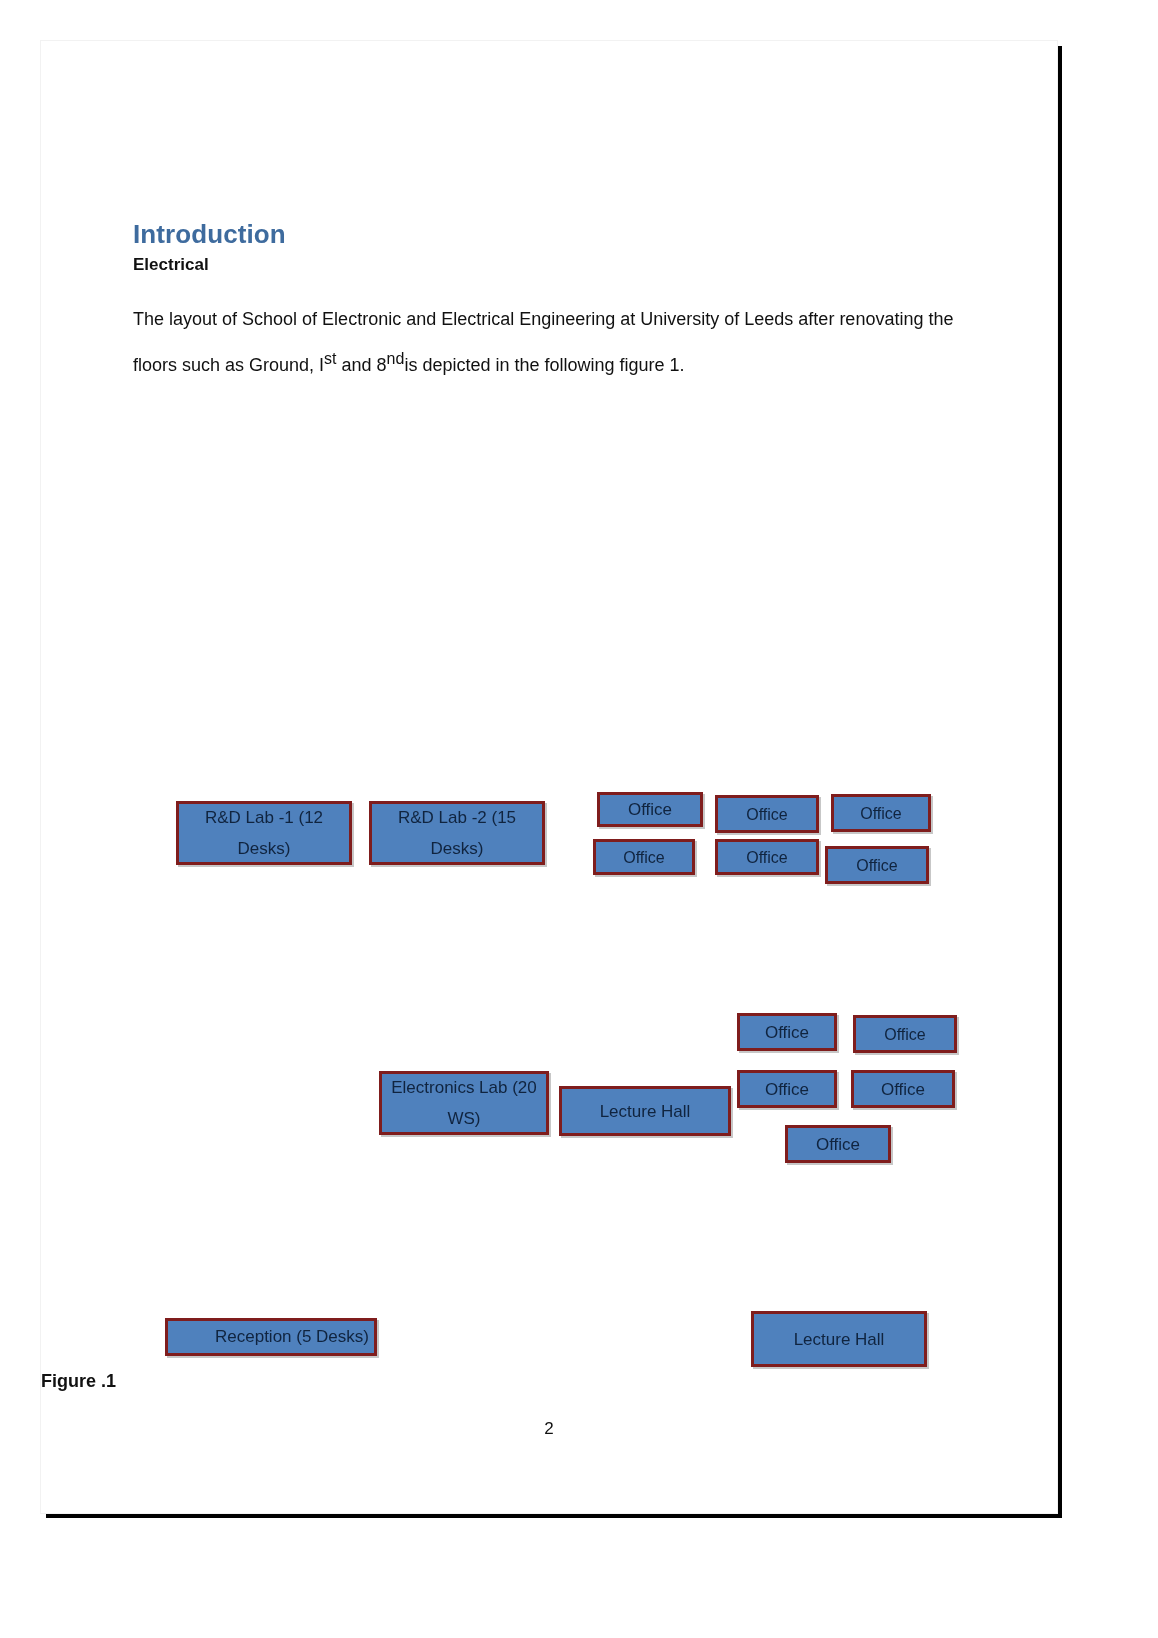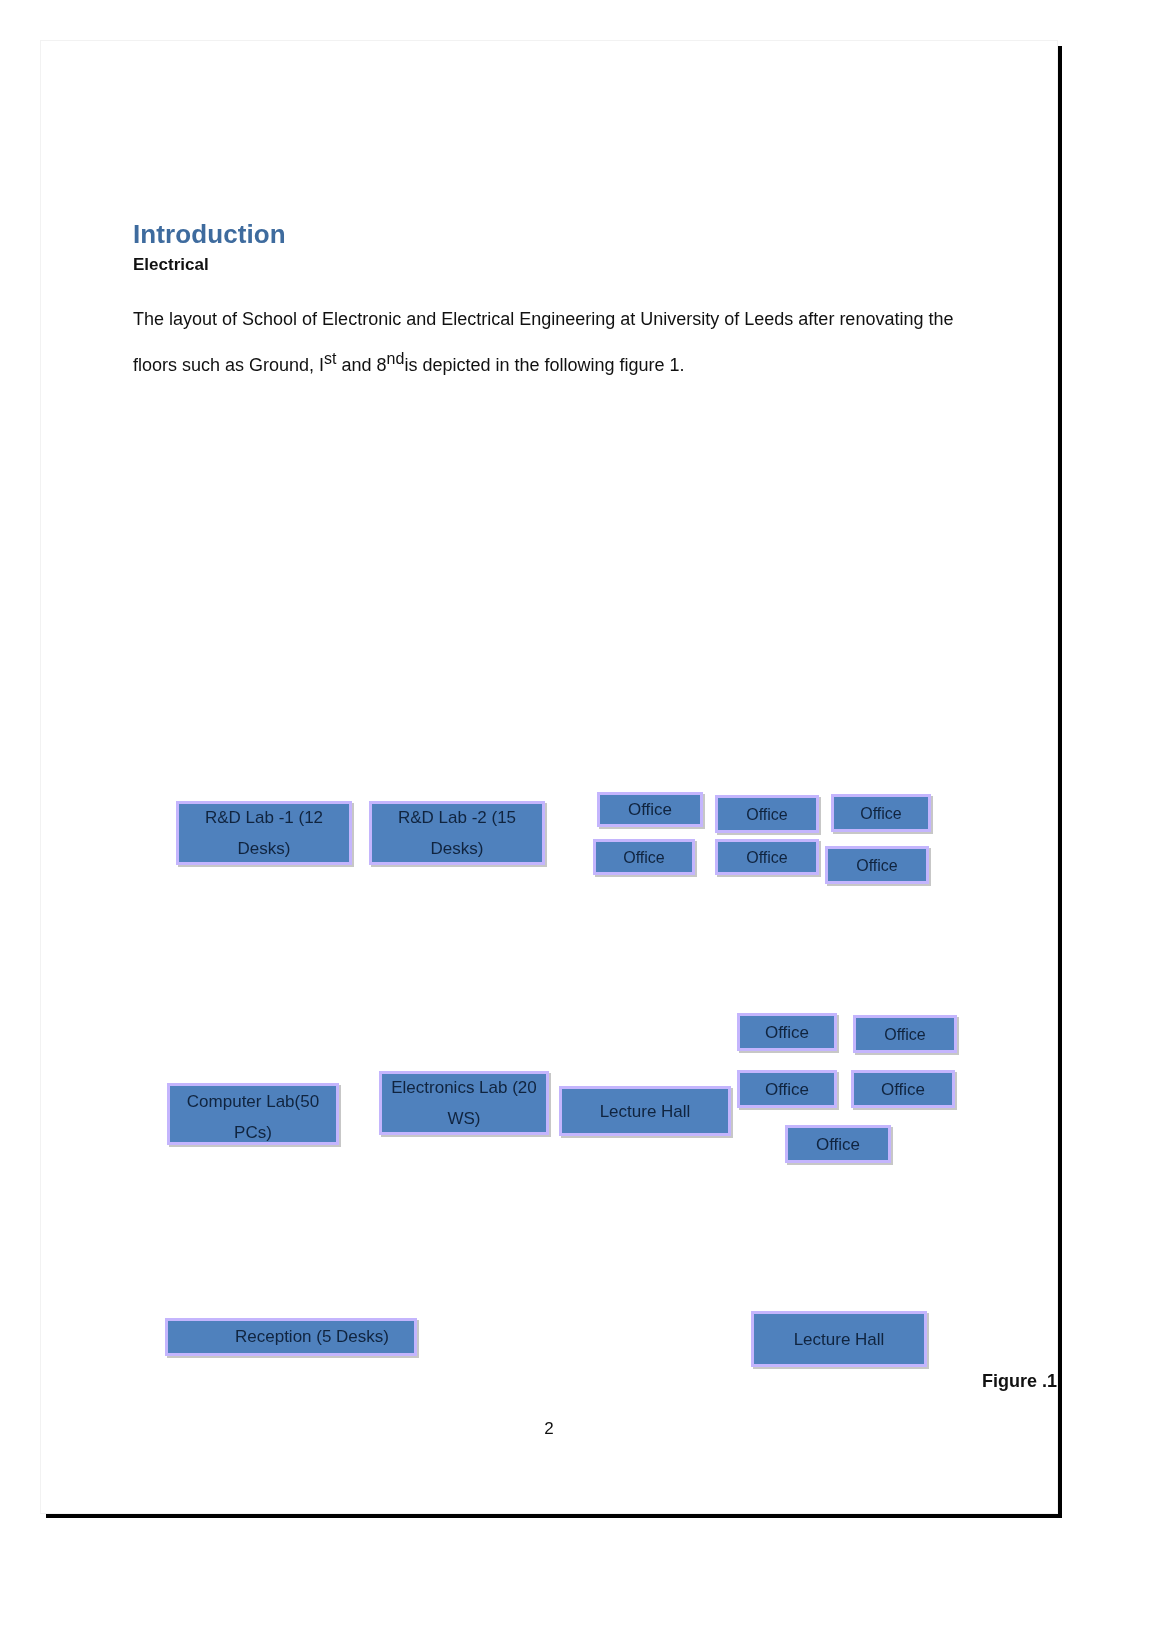--- a/index.html
+++ b/index.html
@@ -37,36 +37,36 @@
     font-size:18px;color:#111111;line-height:40px;
   }
   .para sup{font-size:16px;vertical-align:super;}
 
   
   .fig{position:absolute;left:0;top:0;width:1016px;height:1472px;}
   .box{
     position:absolute;
     box-sizing:border-box;
     background:#4f81bd;
-    border:3px solid #c4b5fd;
+    border:3px solid #7f1d1d;
     color:#10243f;
     font-size:17px;
     line-height:31px;
     text-align:center;
     overflow:hidden;
     box-shadow:2px 2px 0 rgba(0,0,0,0.22);
     display:flex;align-items:center;justify-content:center;
   }
   .box.clip{align-items:flex-start;}
   .box span{display:block;width:100%;padding:0 2px;}
   .box.small{font-size:16px;}
 
   .figcaption{
     position:absolute;left:0;top:1330px;width:1016px;
-    text-align:right;font-size:18px;font-weight:bold;color:#111111;
+    text-align:left;font-size:18px;font-weight:bold;color:#111111;
   }
   .pagenum{
     position:absolute;left:0;top:1378px;width:1016px;
     text-align:center;font-size:17px;color:#111111;
   }
 </style>
 </head>
 <body>
 
 <div class="canvas">
@@ -115,30 +115,27 @@
         </div>
         <div class="box" style="left: 696px; top: 1029px; width: 100px; height: 38px;">
           <span>Office</span>
         </div>
         <div class="box" style="left: 810px; top: 1029px; width: 104px; height: 38px;">
           <span>Office</span>
         </div>
         <div class="box" style="left: 744px; top: 1084px; width: 106px; height: 38px;">
           <span>Office</span>
         </div>
-        <div class="box clip" style="left: 126px; top: 1042px; width: 172px; height: 62px;">
-          <span>Computer Lab(50 PCs)</span>
-        </div>
         <div class="box" style="left: 338px; top: 1030px; width: 170px; height: 64px;">
           <span>Electronics Lab (20 WS)</span>
         </div>
         <div class="box" style="left: 518px; top: 1045px; width: 172px; height: 50px;">
           <span>Lecture Hall</span>
         </div>
-        <div class="box clip" style="left: 124px; top: 1277px; width: 252px; height: 38px; padding-left: 42px;">
+        <div class="box clip" style="left: 124px; top: 1277px; width: 212px; height: 38px; padding-left: 42px;">
           <span>Reception (5 Desks)</span>
         </div>
         <div class="box" style="left: 710px; top: 1270px; width: 176px; height: 56px;">
           <span>Lecture Hall</span>
         </div>
       </div>
 
     <div class="figcaption">Figure .1</div>
     <div class="pagenum">2</div>
   </div>

